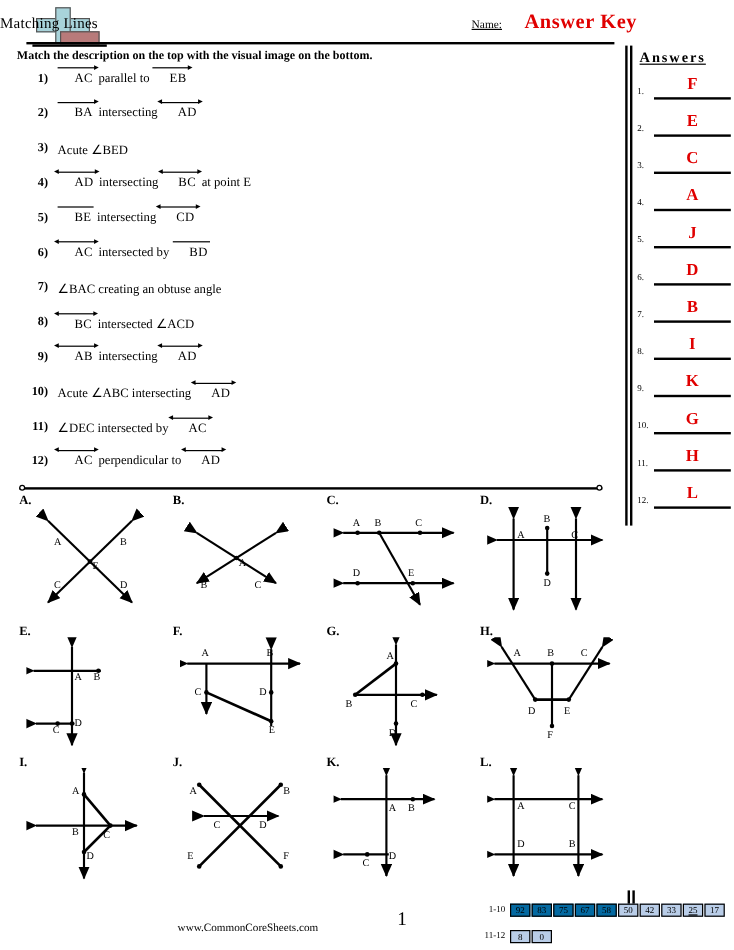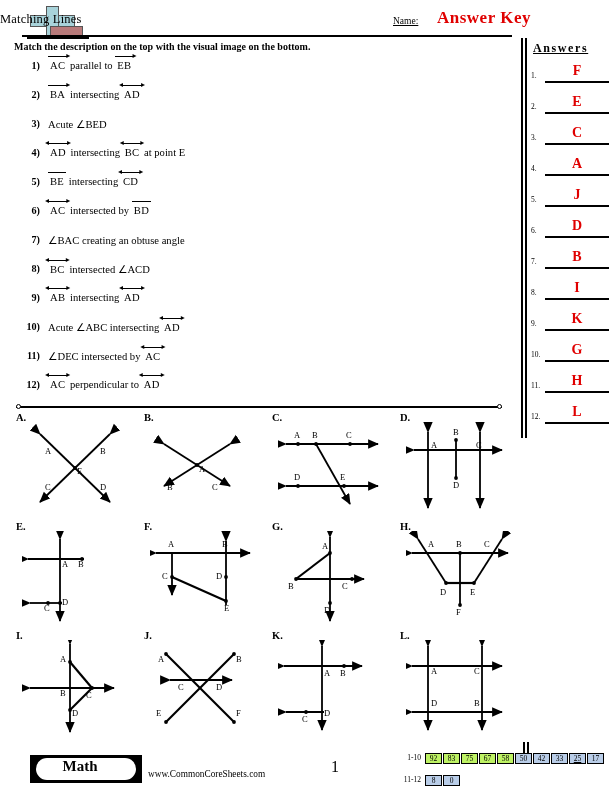--- a/index.html
+++ b/index.html
@@ -27,21 +27,21 @@
   .instructions{position:absolute;left:14px;top:41px;font-size:10px;font-weight:bold;}
 
   
   .questions{position:absolute;left:14px;top:58px;width:500px;}
   .q{position:relative;height:29px;font-size:10.6px;}
   .q-num{position:absolute;left:0;top:2px;width:26px;text-align:right;font-weight:bold;font-size:10.2px;}
   .q-body{position:absolute;left:34px;top:2px;white-space:nowrap;}
 
   
   .ovl{position:relative;display:inline-block;padding:0 1px;margin:0 1px;white-space:nowrap;}
-  .ovl .gl{font-size:10.6px;letter-spacing:.3px;}
+  .ovl .gl{font-size:10.6px;letter-spacing:.3px;margin-left:12px;}
   .ovl .bar{position:absolute;left:-1px;right:-1px;top:-4px;height:1.3px;background:#000;}
   .ovl .ar{position:absolute;top:-8.5px;font-size:8px;line-height:8px;}
   .ovl .ar-r{right:-4px;}
   .ovl .ar-l{left:-4px;}
 
   
   .ans-col{position:absolute;left:521px;top:38px;width:91px;height:705px;}
   .ans-bar1{position:absolute;left:0;top:0;width:1.6px;height:400px;background:#000;}
   .ans-bar2{position:absolute;left:4px;top:0;width:1.6px;height:400px;background:#000;}
   .ans-head{position:absolute;left:12px;top:3px;font-size:12px;font-weight:bold;letter-spacing:1.6px;
@@ -68,21 +68,21 @@
   .footer{position:absolute;left:0;top:752px;width:612px;height:40px;}
   .math-pill{position:absolute;left:30px;top:3px;width:112px;height:28px;background:#000;}
   .math-inner{position:absolute;left:6px;top:3px;width:100px;height:22px;background:#fff;border-radius:11px;}
   .math-txt{position:absolute;left:0;top:3px;width:100px;text-align:center;font-size:15px;font-weight:bold;}
   .site{position:absolute;left:148px;top:17px;font-size:9.3px;}
   .pgnum{position:absolute;left:300px;top:6px;width:70px;text-align:center;font-size:16px;}
   .score{position:absolute;left:393px;top:753px;}
   .srow{position:relative;height:11px;}
   .srow-lbl{position:absolute;left:0;top:0px;width:28px;text-align:right;font-size:7.5px;}
   .scell{position:absolute;width:17px;height:11px;border:1px solid #000;box-sizing:border-box;
-    font-size:7.5px;text-align:center;line-height:9px;background:#bef264;}
+    font-size:7.5px;text-align:center;line-height:9px;background:#0369a1;}
   .scell.hl{background:#b9cde8;}
   .tick1{position:absolute;left:523px;top:742px;width:1.6px;height:12px;background:#000;}
   .tick2{position:absolute;left:527px;top:742px;width:1.6px;height:12px;background:#000;}
 </style>
 </head>
 <body>
 
 <div class="page">
 
   <div class="header">
@@ -510,24 +510,20 @@
             <text x="25" y="66" font-size="8.5" font-family="&quot;Liberation Serif&quot;, serif" fill="#000">D</text>
             <text x="68" y="66" font-size="8.5" font-family="&quot;Liberation Serif&quot;, serif" fill="#000">B</text>
           </svg>
         </div>
       </div>
     </div>
 
   <div class="tick1"></div>
   <div class="tick2"></div>
   <div class="footer">
-    <div class="math-pill">
-      <div class="math-inner"></div>
-      <div class="math-txt">Math</div>
-    </div>
     <div class="site">www.CommonCoreSheets.com</div>
     <div class="pgnum">1</div>
   </div>
   <div class="score" id="score-table">
       <div class="srow" style="top: 0px;">
         <div class="srow-lbl">1-10</div>
         <div class="scell" style="left: 32px;">92</div>
         <div class="scell" style="left: 50px;">83</div>
         <div class="scell" style="left: 68px;">75</div>
         <div class="scell" style="left: 86px;">67</div>

